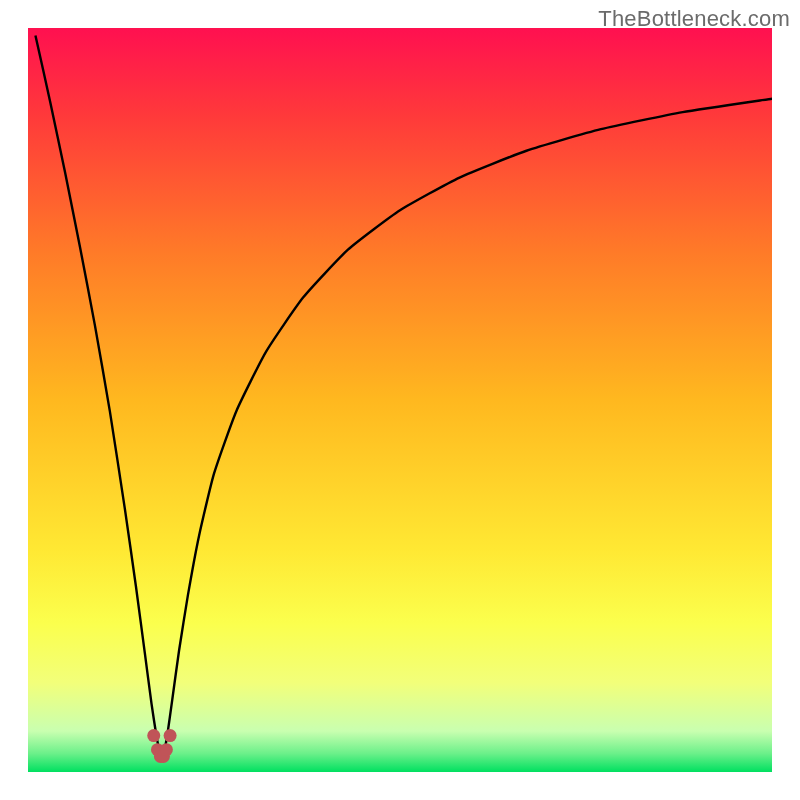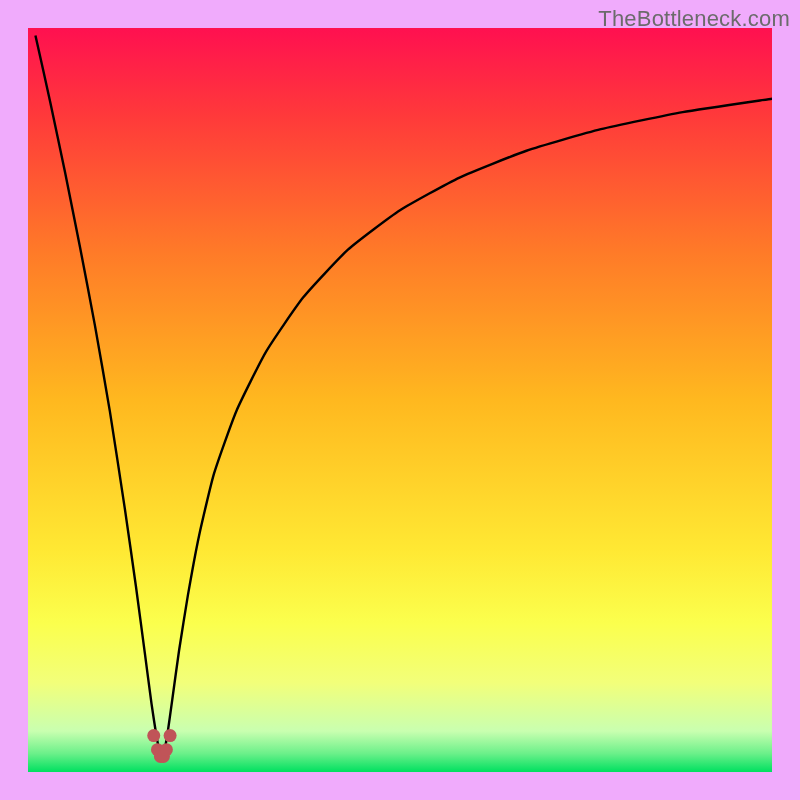--- a/index.html
+++ b/index.html
@@ -8,21 +8,21 @@
     width: 800px;
     height: 800px;
     overflow: hidden;
     background: #000;
     font-family: Arial, Helvetica, sans-serif;
   }
   .frame {
     position: absolute;
     left: 0; top: 0;
     width: 800px; height: 800px;
-    background: #f0abfc;
+    background: #ffffff;
   }
   .plot {
     position: absolute;
     left: 28px;
     top: 28px;
     width: 744px;
     height: 744px;
     overflow: hidden;
   }
   .plot svg {

